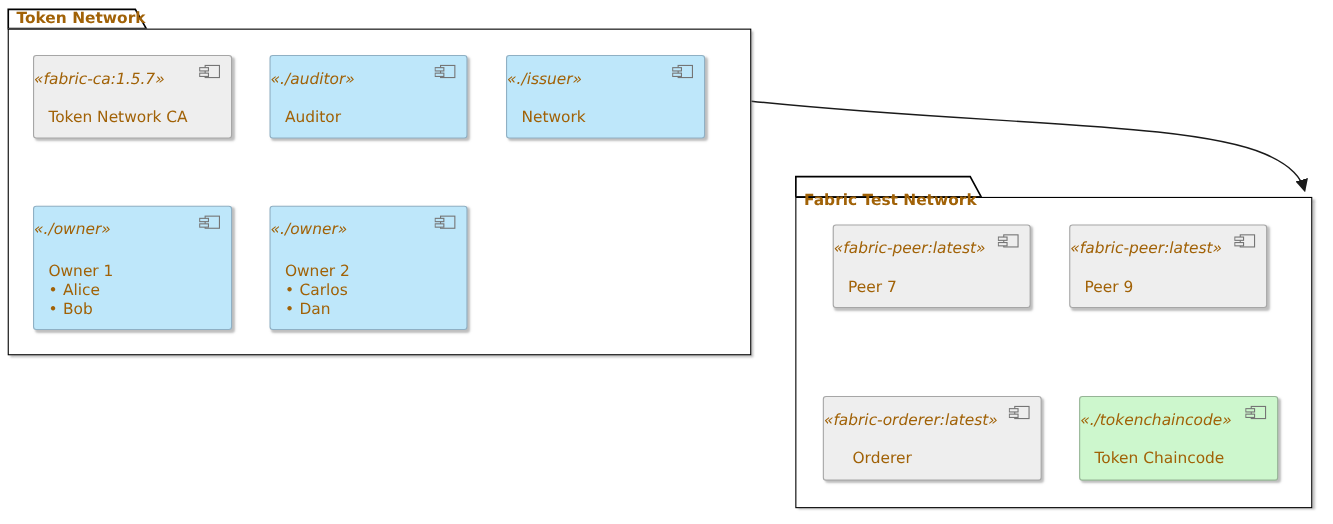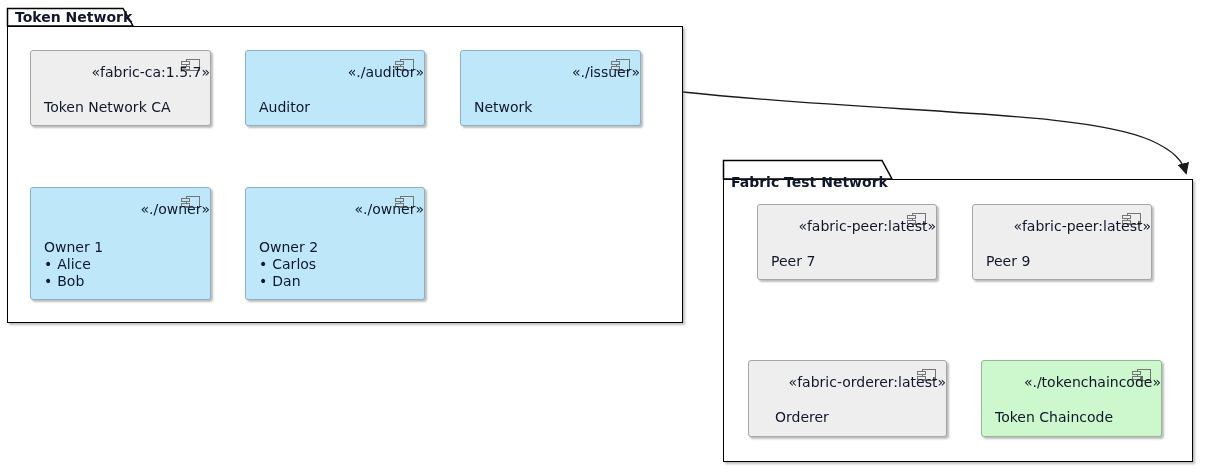--- a/index.html
+++ b/index.html
@@ -1,38 +1,38 @@
 <!DOCTYPE html>
 <html><head>
 <meta charset="utf-8">
 <style>
   html,body{margin:0;padding:0;background:#ffffff;}
   .canvas{
     position:relative;width:1212px;height:476px;background:#ffffff;
     font-family:"DejaVu Sans","Liberation Sans",sans-serif;
-    color:#0f172a;font-size:14px;overflow:hidden;
+    color:#a16207;font-size:14px;overflow:hidden;
   }
   .layer{position:absolute;left:0;top:0;width:1212px;height:476px;pointer-events:none;}
   .pkg-body{
     position:absolute;border:1.5px solid #000;background:#ffffff;
     box-shadow:2px 2px 2px rgba(110,110,110,.45);
   }
   .pkg-label{
     position:absolute;font-weight:bold;font-size:14px;white-space:nowrap;z-index:3;
   }
   .comp{
     position:absolute;border:1px solid #a6a6a6;border-radius:3px;
     box-shadow:2px 2px 2px rgba(110,110,110,.45);z-index:2;
   }
   .comp-gray{background:#eeeeee;border-color:#a6a6a6;}
   .comp-blue{background:#bee7fa;border-color:#8fb0c4;}
   .comp-green{background:#cdf7cd;border-color:#96b496;}
   .stereo{
-    position:absolute;top:13px;left:0;right:0;text-align:right;
-    font-size:14px;white-space:nowrap;
+    position:absolute;top:13px;left:0;right:0;text-align:left;
+    font-style:italic;font-size:14px;white-space:nowrap;
   }
   .body{position:absolute;top:48px;left:13px;line-height:17px;white-space:nowrap;}
   .body.indent{left:26px;}
   .owner .body{top:51px;}
   .member .bullet{margin-right:5px;}
   .cicon{position:absolute;top:7px;right:9px;width:20px;height:15px;}
   .comp-gray  .cicon rect.tabfill{fill:#eeeeee;}
   .comp-blue  .cicon rect.tabfill{fill:#bee7fa;}
   .comp-green .cicon rect.tabfill{fill:#cdf7cd;}
 </style>

